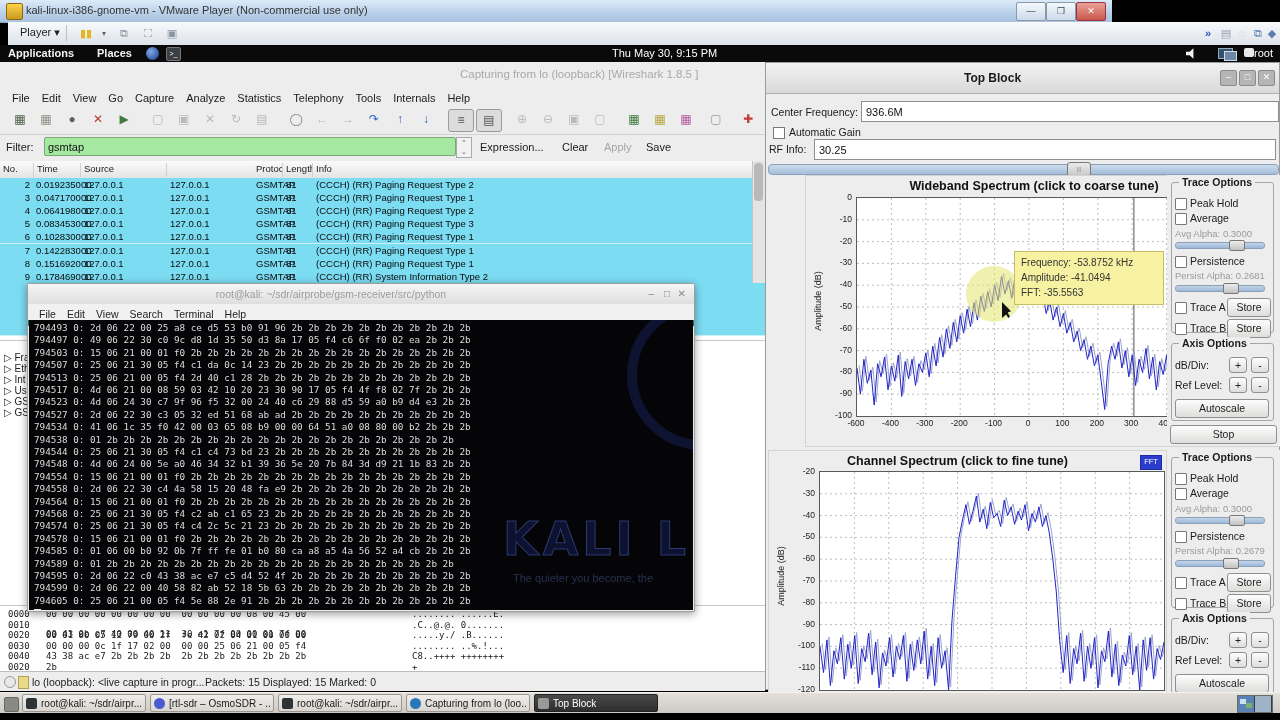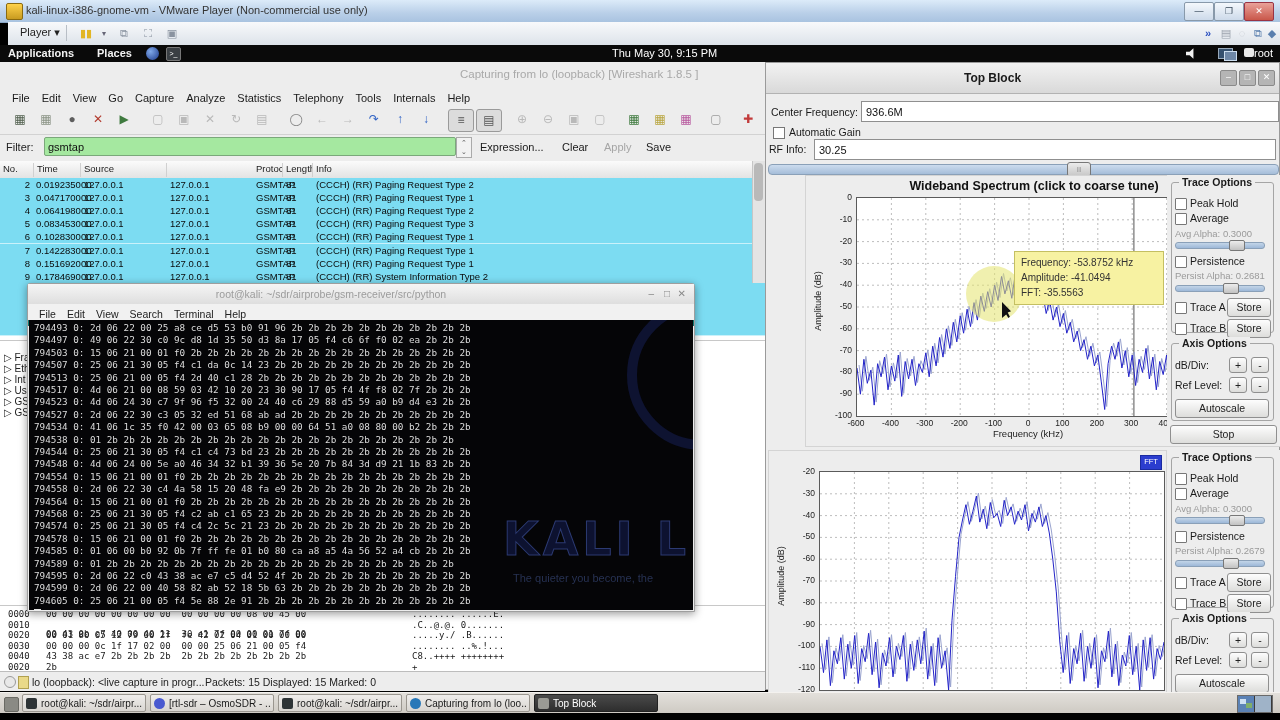--- a/index.html
+++ b/index.html
@@ -1,21 +1,21 @@
 <!DOCTYPE html>
 <html><head>
 <meta charset="utf-8">
 <style>
   html,body{margin:0;padding:0;background:#000;}
   #screen{position:relative;width:1280px;height:720px;overflow:hidden;background:#000;
           font-family:"Liberation Sans","DejaVu Sans",sans-serif;-webkit-font-smoothing:antialiased;}
   .abs{position:absolute;}
   .mono{font-family:"DejaVu Sans Mono","Liberation Mono",monospace;}
   
-  #vm-titlebar{left:0;top:0;width:1280px;height:22px;background:linear-gradient(#dcebf9,#b9cfe8 60%,#a9c3e0);border-bottom:1px solid #8aa6c6;}
+  #vm-titlebar{left:0;top:0;width:1112px;height:22px;background:linear-gradient(#dcebf9,#b9cfe8 60%,#a9c3e0);border-bottom:1px solid #8aa6c6;}
   #vm-title{left:26px;top:4px;font-size:11px;color:#333;}
   .vm-winbtn{top:2px;width:28px;height:17px;border:1px solid #8899aa;border-radius:2px;background:linear-gradient(#f4f8fc,#cddaea);font-size:9px;text-align:center;line-height:16px;color:#345;}
   #vm-close{background:linear-gradient(#e9a199,#c9574a);color:#fff;border-color:#934;}
   #vm-toolbar{left:8px;top:22px;width:1280px;height:23px;background:linear-gradient(#f8f9fb,#dde3ea);border-bottom:1px solid #b8bec6;}
   #vm-player{left:6px;top:3px;font-size:11px;color:#222;padding:1px 6px;}
   .vm-ico{top:4px;width:16px;height:15px;font-size:11px;line-height:15px;text-align:center;}
   
   #gnome-panel{left:0;top:45px;width:1280px;height:17px;background:#0a0a0a;color:#fff;}
   .gp-menu{top:2px;font-size:11px;font-weight:bold;color:#f2f2f2;}
   #gp-clock{left:612px;top:2px;font-size:11px;color:#fff;}
@@ -418,32 +418,32 @@
         <div class="abs tick xlab" style="left: 101.8px; top: 242px;">-300</div>
         <div class="abs tick xlab" style="left: 136.2px; top: 242px;">-200</div>
         <div class="abs tick xlab" style="left: 170.6px; top: 242px;">-100</div>
         <div class="abs tick xlab" style="left: 205px; top: 242px;">0</div>
         <div class="abs tick xlab" style="left: 239.4px; top: 242px;">100</div>
         <div class="abs tick xlab" style="left: 273.8px; top: 242px;">200</div>
         <div class="abs tick xlab" style="left: 308.2px; top: 242px;">300</div>
         <div class="abs tick xlab" style="left: 342.6px; top: 242px;">400</div>
         <div class="abs tick xlab" style="left: 377px; top: 242px;">500</div>
       </div>
-    <div class="axis-x" style="top:252px;">Frequency (kHz)</div>
     <div class="axis-y">Amplitude (dB)</div>
     <div class="abs" id="wb-blob"></div>
     <div class="abs" id="wb-tip">
       <div>Frequency: -53.8752 kHz</div>
       <div>Amplitude: -41.0494</div>
       <div>FFT: -35.5563</div>
     </div>
     <div class="abs" id="wb-cursor"></div>
   </div>
 
   <div class="abs plot-panel" id="tb-chan">
+    <div class="panel-title">Channel Spectrum (click to fine tune)</div>
     <div class="fft-btn">FFT</div>
     <div class="plot" id="plot-ch"><svg width="344" height="218" viewBox="0 0 344 218">
           <line x1="0" x2="344" y1="21.8" y2="21.8" stroke="#bdbdbd" stroke-dasharray="2,3"></line>
           <line x1="0" x2="344" y1="43.6" y2="43.6" stroke="#bdbdbd" stroke-dasharray="2,3"></line>
           <line x1="0" x2="344" y1="65.39999999999999" y2="65.39999999999999" stroke="#bdbdbd" stroke-dasharray="2,3"></line>
           <line x1="0" x2="344" y1="87.2" y2="87.2" stroke="#bdbdbd" stroke-dasharray="2,3"></line>
           <line x1="0" x2="344" y1="109" y2="109" stroke="#bdbdbd" stroke-dasharray="2,3"></line>
           <line x1="0" x2="344" y1="130.79999999999998" y2="130.79999999999998" stroke="#bdbdbd" stroke-dasharray="2,3"></line>
           <line x1="0" x2="344" y1="152.6" y2="152.6" stroke="#bdbdbd" stroke-dasharray="2,3"></line>
           <line x1="0" x2="344" y1="174.4" y2="174.4" stroke="#bdbdbd" stroke-dasharray="2,3"></line>

